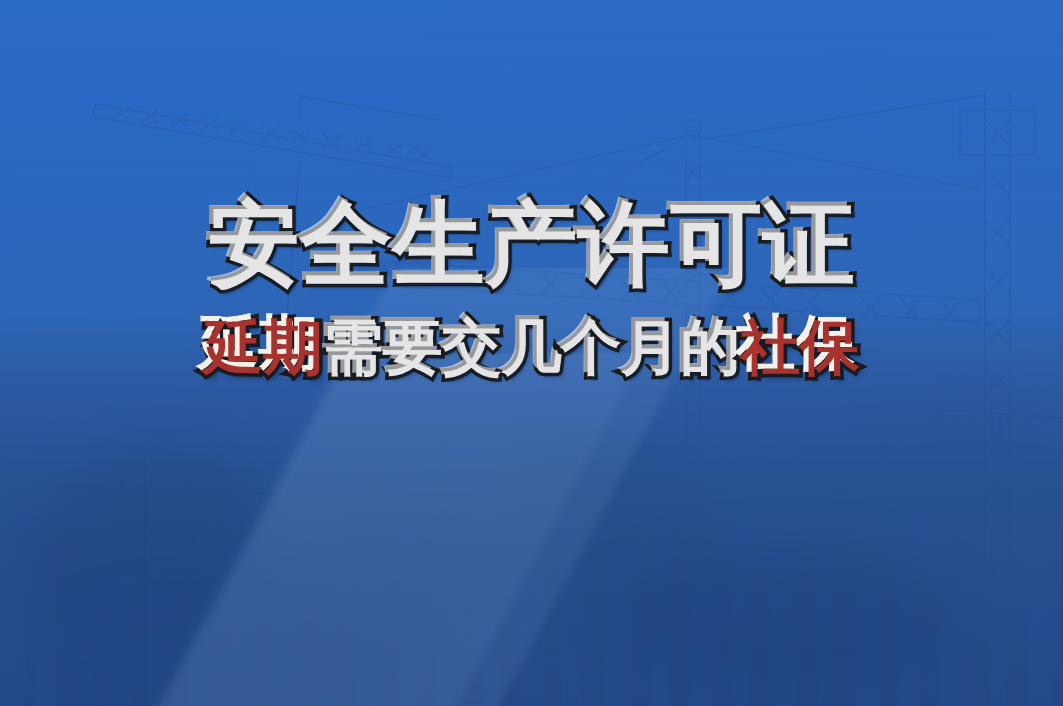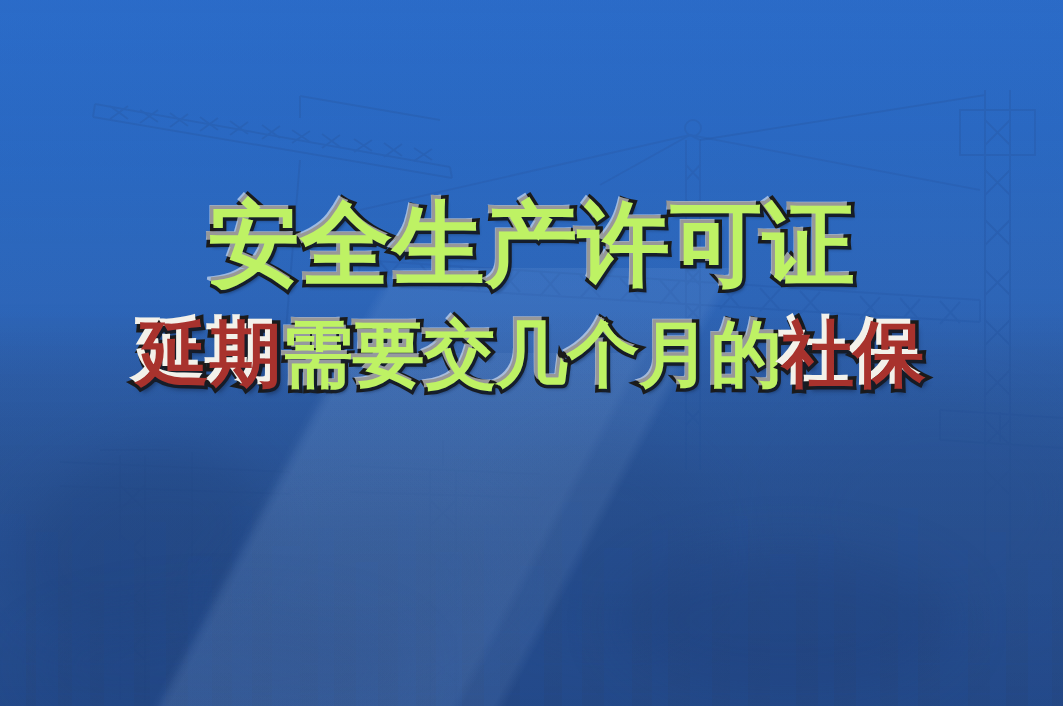--- a/index.html
+++ b/index.html
@@ -135,28 +135,28 @@
     font-weight: 900;
     line-height: 1.0;
     letter-spacing: 0.005em;
   }
 
   .line1 {
     font-size: 92px;
     margin-bottom: 28px;
   }
   .line2 {
-    font-size: 72px;
+    font-size: 60px;
     letter-spacing: -0.006em;
   }
 
   
   .seg {
     display: inline;
-    color: #bef264;
+    color: #e5e5e5;
     -webkit-text-stroke: 7px #1b1b1b;
     paint-order: stroke fill;
     text-shadow:
       -4px -4px 0 rgba(255,255,255,0.55),
        3px  4px 3px rgba(16,36,68,0.45);
   }
 
   
   .seg-red {
     color: #a8322d;

